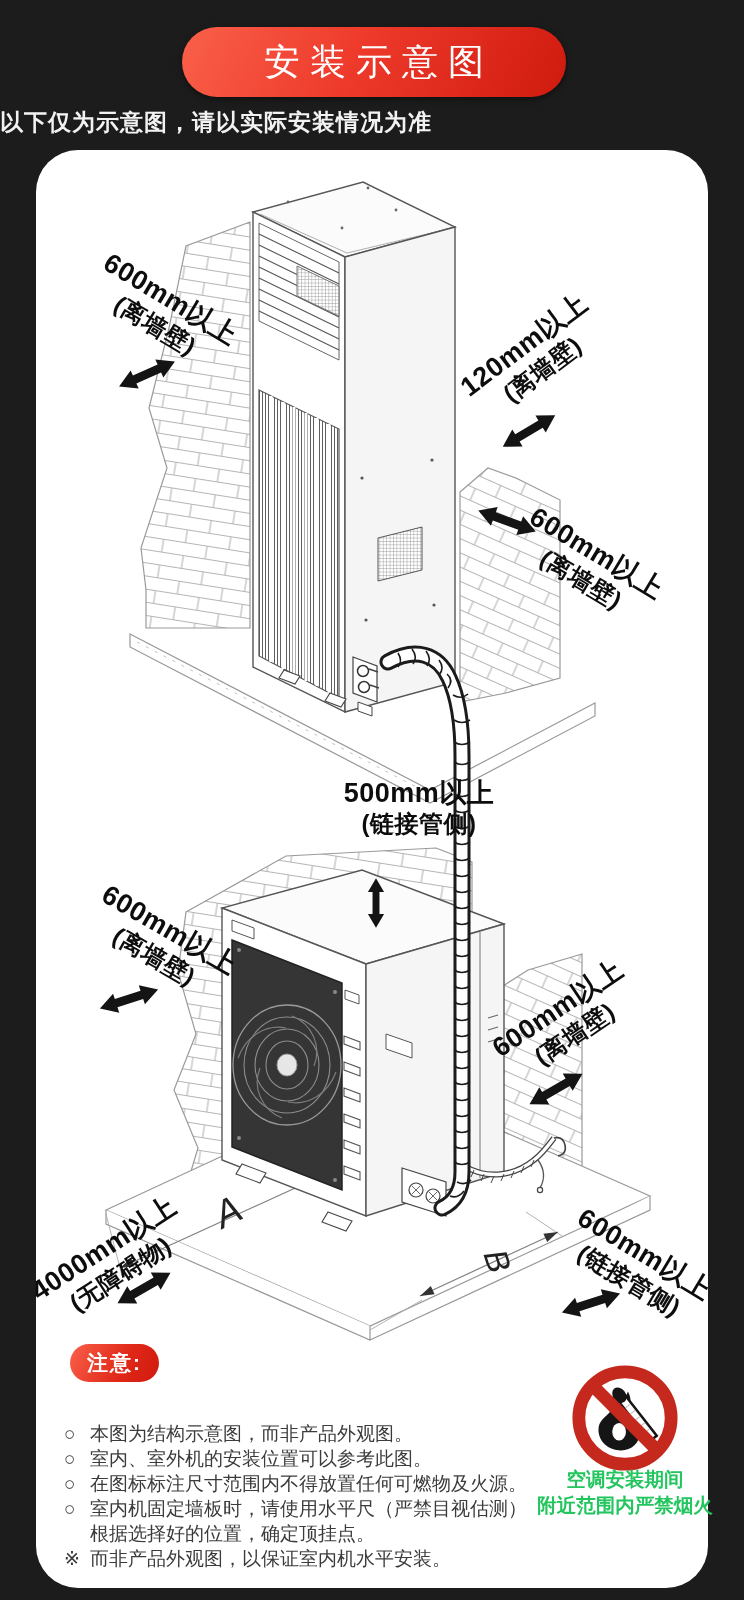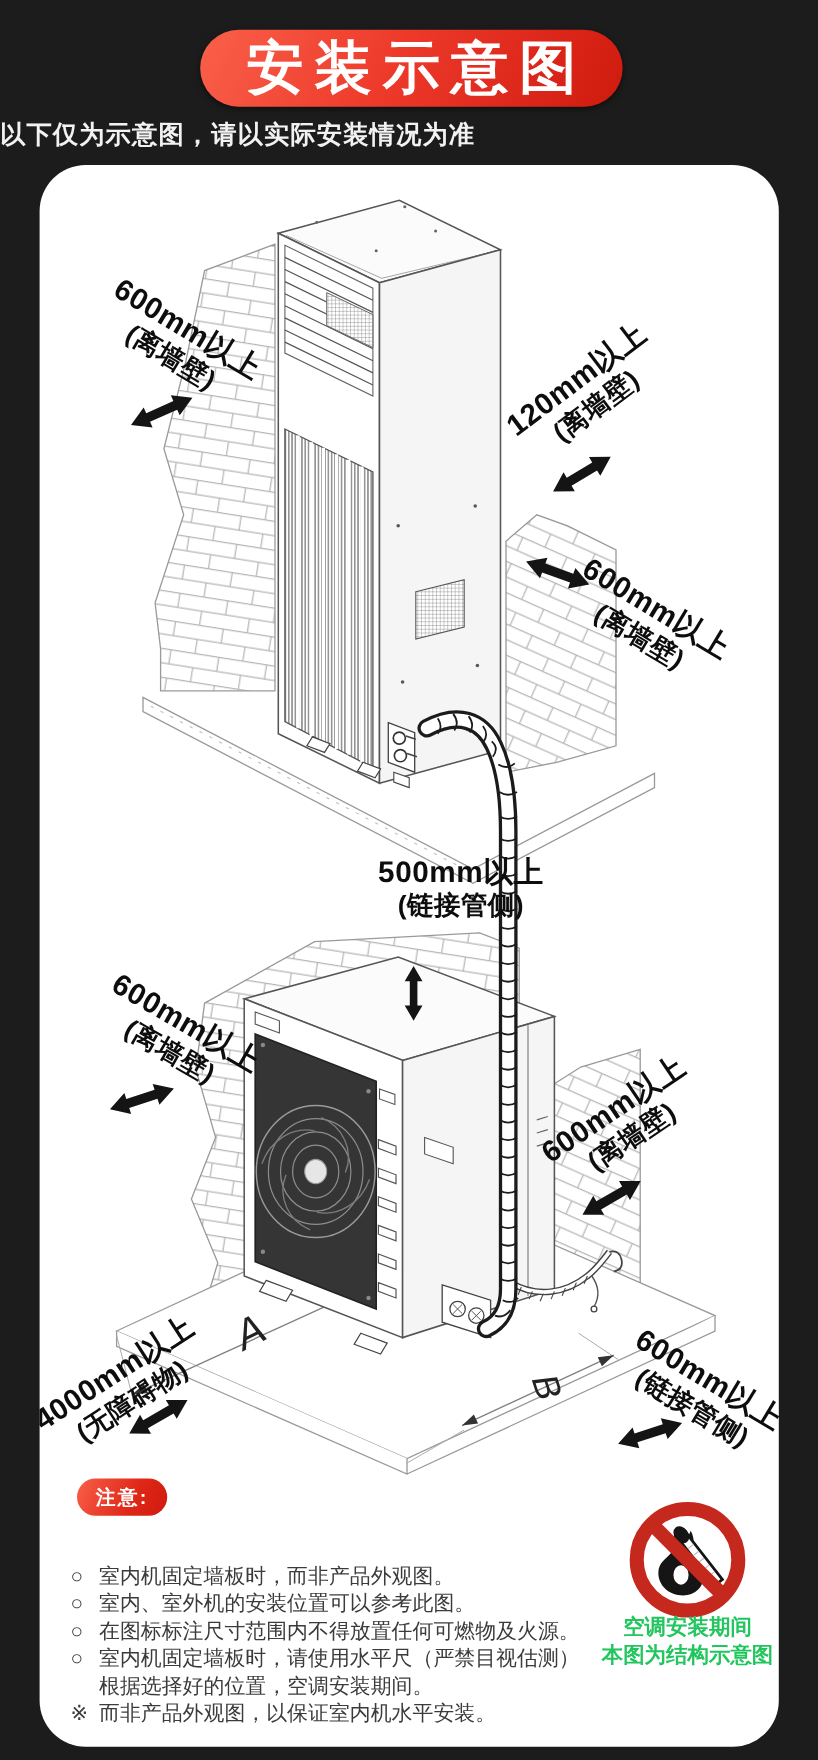--- a/index.html
+++ b/index.html
@@ -11,21 +11,21 @@
   .stage{position:absolute;inset:0;}
   
   .banner{
     position:absolute;left:182px;top:27px;width:384px;height:70px;
     border-radius:36px;
     background:linear-gradient(115deg,#f9604a 0%,#ee3a2b 45%,#cf1a0e 100%);
     display:flex;align-items:center;justify-content:center;
     box-shadow:0 2px 6px rgba(0,0,0,.5);
   }
   .banner-title{
-    color:#fff;font-size:52px;font-weight:bold;letter-spacing:10px;
+    color:#fff;font-size:36px;font-weight:normal;letter-spacing:10px;
     text-indent:10px;white-space:nowrap;
   }
   .subtitle{
     position:absolute;left:0;top:107px;width:744px;text-align:left;
     color:#f2f2f2;font-size:23px;font-weight:bold;letter-spacing:1px;
   }
   
   .card{
     position:absolute;left:36px;top:150px;width:672px;height:1438px;
     background:#ffffff;border-radius:42px;
@@ -42,21 +42,21 @@
   .dimletter{
     position:absolute;transform:translate(-50%,-50%) rotate(var(--r,0deg));
     color:#222;font-size:38px;font-style:italic;font-weight:normal;
   }
   .dimletter.b{font-size:33px;font-style:italic;}
   
   .notice-badge{
     position:absolute;left:70px;top:1344px;
     padding:5px 17px;border-radius:20px;
     background:linear-gradient(115deg,#f9604a 0%,#e02818 60%,#cf1a0e 100%);
-    color:#fff;font-size:18px;font-weight:bold;letter-spacing:2px;
+    color:#fff;font-size:21px;font-weight:bold;letter-spacing:2px;
   }
   .notice-list{position:absolute;left:64px;top:1421px;width:478px;}
   .notice-item{display:flex;color:#3b3b3b;font-size:19px;line-height:25px;}
   .notice-item .bullet{flex:0 0 26px;}
   .notice-item .txt{flex:1;}
   .fire-sign{position:absolute;left:570px;top:1363px;line-height:0;}
   .fire-caption{
     position:absolute;left:519px;top:1466px;width:212px;text-align:center;
     color:#22c55e;font-size:19.5px;font-weight:600;line-height:26px;white-space:nowrap;
   }
@@ -249,33 +249,33 @@
       </svg></div>
   <div class="arr" style="left:591px;top:1303px;--r:-18deg"><svg width="64" height="26" viewBox="0 0 90 36">
         <path d="M2,18 L26,4 V12 H64 V4 L88,18 L64,32 V24 H26 V32 Z" fill="#141414"></path>
       </svg></div>
 
   <div class="notice-badge">注意:</div>
 
   <div class="notice-list">
     <div class="notice-item">
         <span class="bullet">○</span>
-        <span class="txt">室内机固定墙板时，而非产品外观图。</span>
+        <span class="txt">本图为结构示意图，而非产品外观图。</span>
       </div>
     <div class="notice-item">
         <span class="bullet">○</span>
         <span class="txt">室内、室外机的安装位置可以参考此图。</span>
       </div>
     <div class="notice-item">
         <span class="bullet">○</span>
         <span class="txt">在图标标注尺寸范围内不得放置任何可燃物及火源。</span>
       </div>
     <div class="notice-item">
         <span class="bullet">○</span>
-        <span class="txt">室内机固定墙板时，请使用水平尺（严禁目视估测）根据选择好的位置，空调安装期间。</span>
+        <span class="txt">室内机固定墙板时，请使用水平尺（严禁目视估测）根据选择好的位置，确定顶挂点。</span>
       </div>
     <div class="notice-item">
         <span class="bullet">※</span>
         <span class="txt">而非产品外观图，以保证室内机水平安装。</span>
       </div>
   </div>
 
   <div class="fire-sign">
     <svg width="110" height="110" viewBox="0 0 112 112">
       <circle cx="56" cy="56" r="47" fill="#ffffff" stroke="#c5281c" stroke-width="13"></circle>
@@ -284,16 +284,16 @@
       <g transform="rotate(-38 70 58)">
         <rect x="65.5" y="30" width="9" height="52" fill="#ffffff" stroke="#151515" stroke-width="2.6"></rect>
         <path d="M67,40 h6 M67,48 h6 M67,56 h6 M67,64 h6 M67,72 h6" stroke="#bbbbbb" stroke-width="1"></path>
         <ellipse cx="70" cy="26" rx="6.5" ry="8.5" fill="#151515"></ellipse>
       </g>
       <path d="M23,23 L89,89" stroke="#c5281c" stroke-width="13"></path>
     </svg>
   </div>
   <div class="fire-caption">
     <div>空调安装期间</div>
-    <div>本图为结构示意图</div>
+    <div>附近范围内严禁烟火</div>
   </div>
 
 </div>
 
 </body></html>

